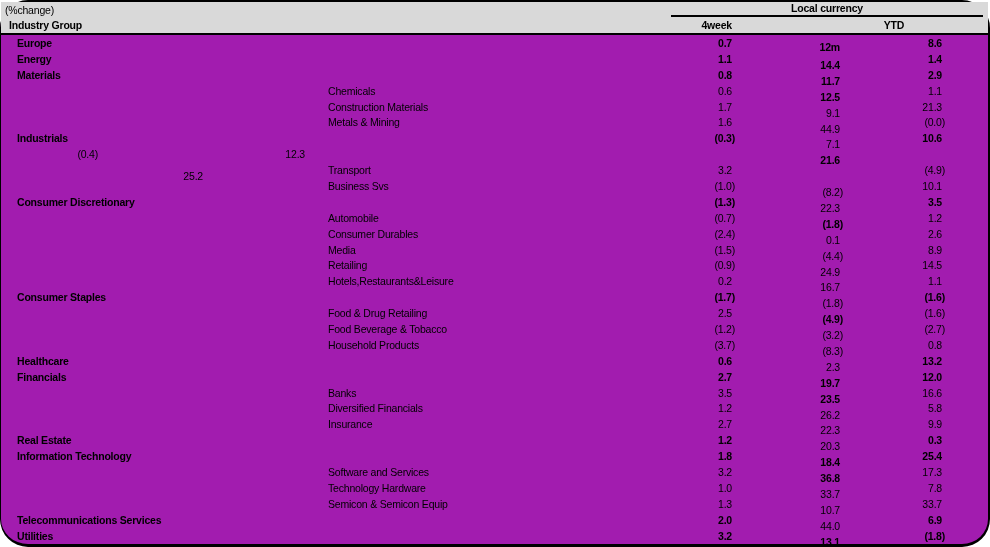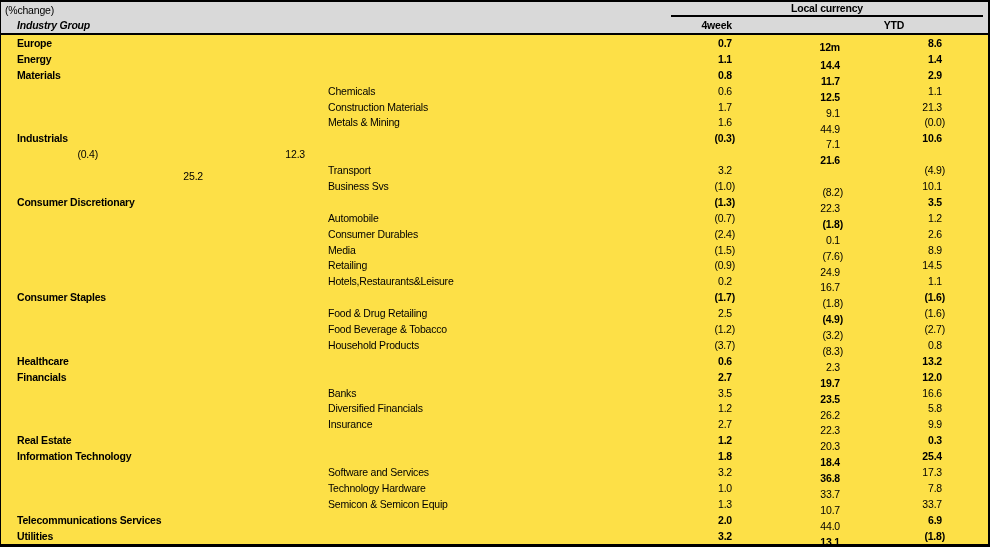--- a/index.html
+++ b/index.html
@@ -11,44 +11,45 @@
     height: 547px;
     overflow: hidden;
   }
   .table {
     width: 990px;
     height: 547px;
     border-top: 2px solid #000;
     border-left: 1px solid #000;
     border-right: 2px solid #000;
     border-bottom: 3px solid #000;
-    background: #fde047;
+    background: #a21caf;
     font-size: 10.5px;
     letter-spacing: -0.2px;
     display: flex;
     flex-direction: column;
+    border-radius: 28px;
   }
   .thead {
     background: #d9d9d9;
     border-bottom: 2px solid #000;
     flex: 0 0 auto;
   }
   .hrow1 { display: flex; height: 15px; align-items: flex-end; }
   .cell-change { flex: 1 1 auto; padding-left: 4px; font-weight: normal; line-height: 14px; }
   .lc-region {
     width: 312px;
     margin-right: 5px;
     border-bottom: 2px solid #000;
     text-align: center;
     font-weight: bold;
     line-height: 13px;
     height: 15px;
   }
   .hrow2 { display: flex; height: 16px; align-items: center; font-weight: bold; }
-  .cell-group { flex: 1 1 auto; padding-left: 16px; font-style: italic; }
+  .cell-group { flex: 1 1 auto; padding-left: 8px; }
   .col { text-align: right; padding-right: 6px; }
   .c1 { width: 100px; flex: 0 0 100px; }
   .c2 { width: 108px; flex: 0 0 108px; margin-top: 44px; }
   .c3 { width: 102px; flex: 0 0 102px; text-align: center; }
   .spacer { width: 40px; flex: 0 0 40px; }
   .tbody { flex: 1 1 auto; }
   .row { display: flex; height: 15.9px; align-items: center; }
   .row .label { flex: 1 1 auto; padding-left: 16px; white-space: nowrap; }
   .row.group .label, .row.group .val { font-weight: bold; }
   .row.sub .label { padding-left: 327px; font-weight: normal; }
@@ -152,21 +153,21 @@
       <div class="row sub">
         <div class="label">Automobile</div>
         <div class="val col c1 paren"><span>(0.7)</span></div>
         <div class="val col c2"><span>0.1</span></div>
         <div class="val col c3"><span>1.2</span></div>
         <div class="spacer"></div>
       </div>
       <div class="row sub">
         <div class="label">Consumer Durables</div>
         <div class="val col c1 paren"><span>(2.4)</span></div>
-        <div class="val col c2 paren"><span>(7.6)</span></div>
+        <div class="val col c2 paren"><span>(4.4)</span></div>
         <div class="val col c3"><span>2.6</span></div>
         <div class="spacer"></div>
       </div>
       <div class="row sub">
         <div class="label">Media</div>
         <div class="val col c1 paren"><span>(1.5)</span></div>
         <div class="val col c2"><span>24.9</span></div>
         <div class="val col c3"><span>8.9</span></div>
         <div class="spacer"></div>
       </div>

